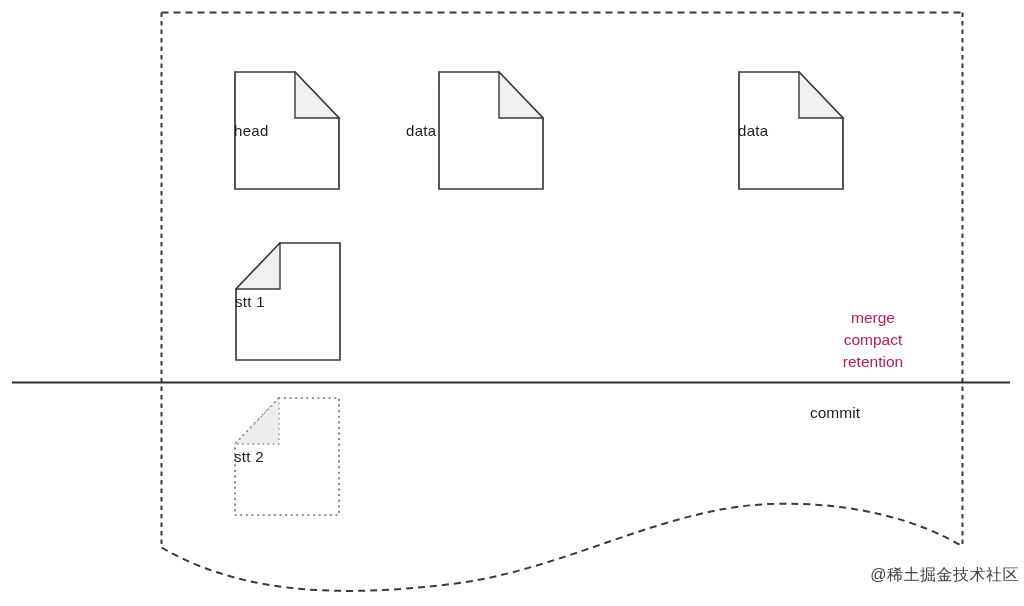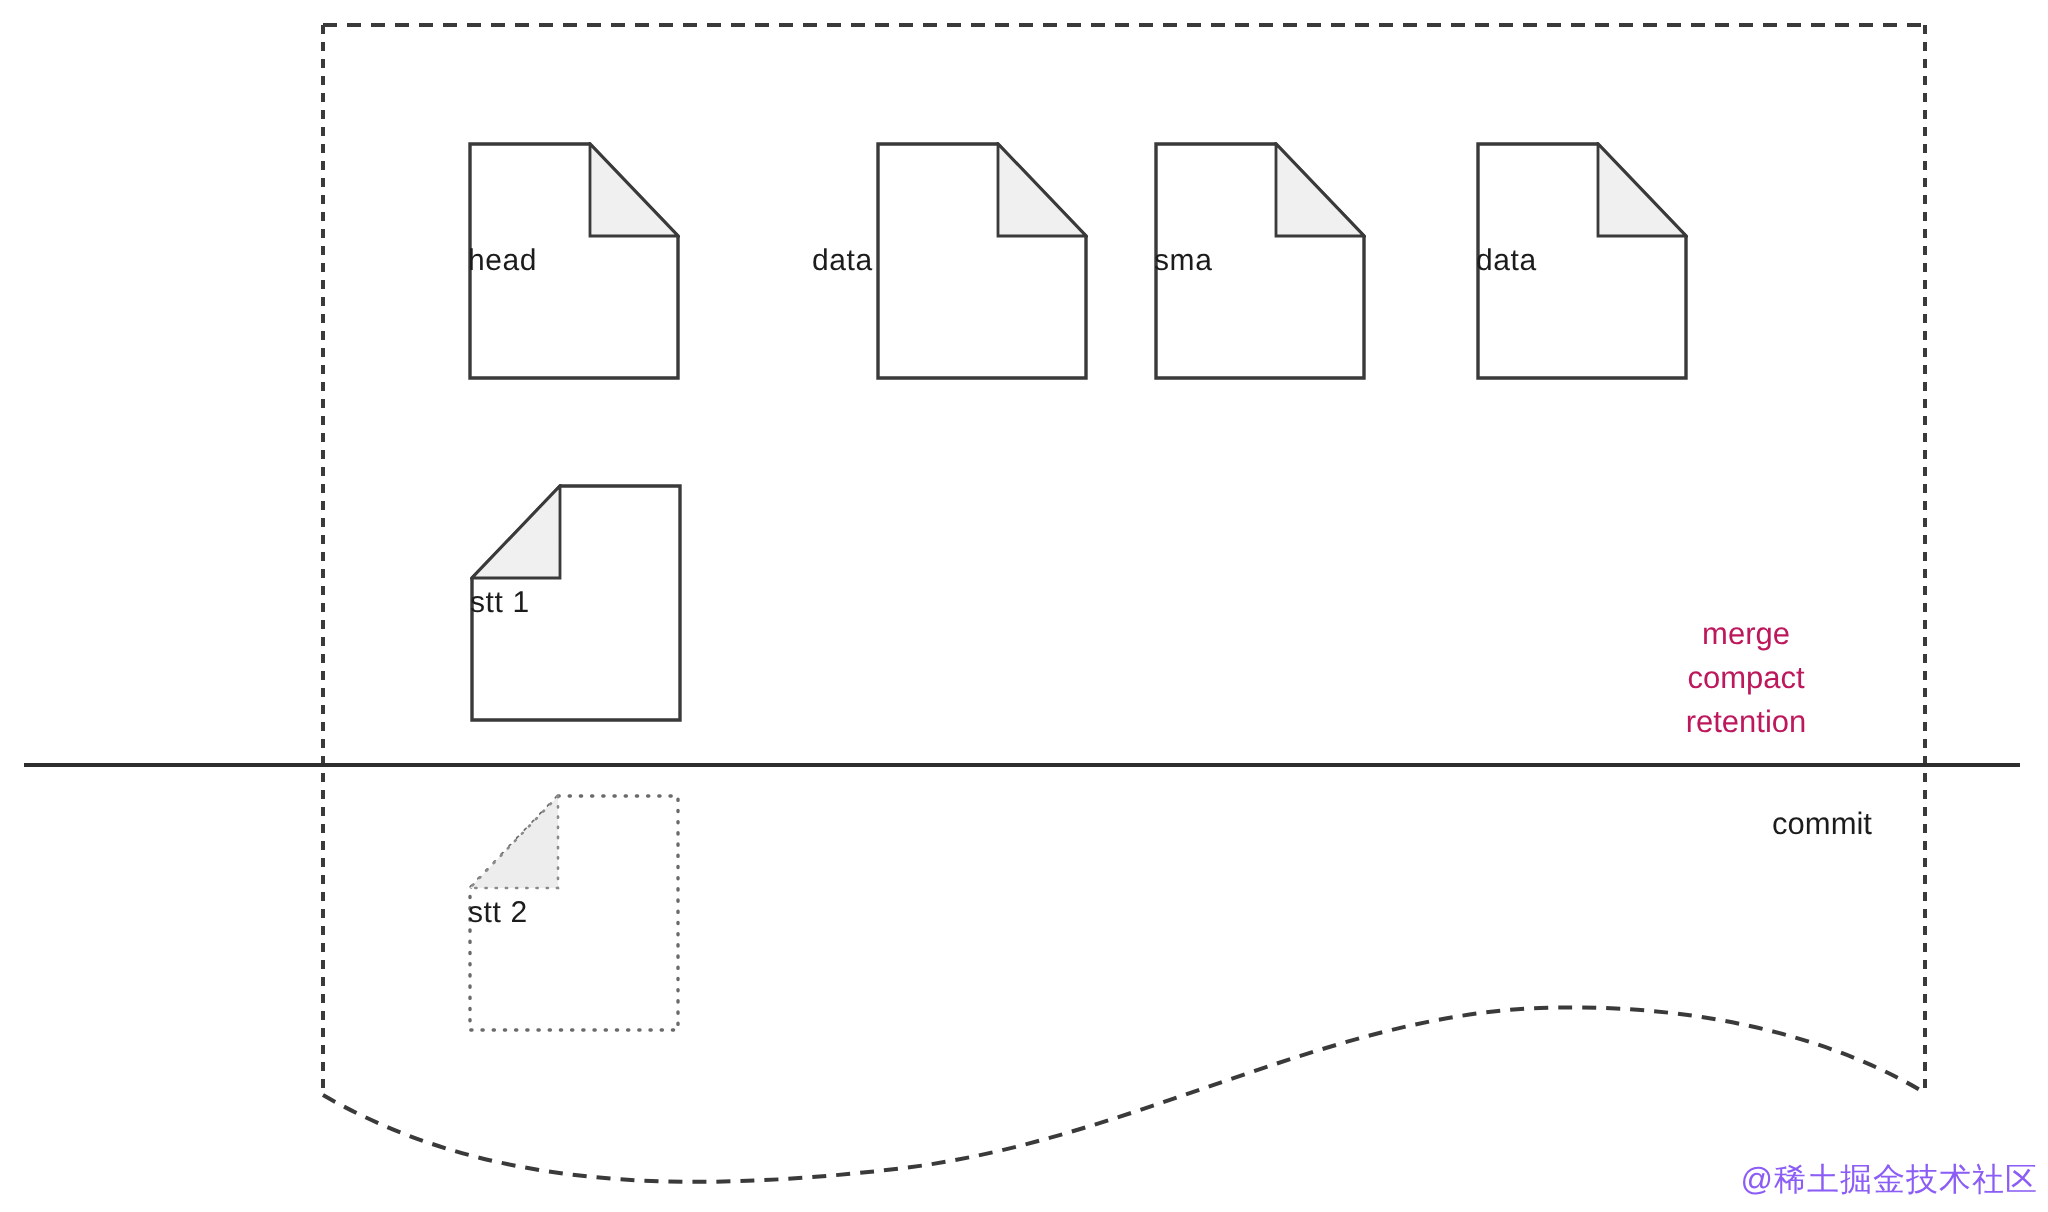--- a/index.html
+++ b/index.html
@@ -22,25 +22,25 @@
     position:absolute;left:0;right:0;top:51px;
     text-align:left;font-size:15px;color:#1c1c1c;letter-spacing:0.3px;
   }
 
   .side-labels{
     position:absolute;left:810px;top:307px;width:126px;
     text-align:center;font-size:15.5px;color:#be185d;line-height:22px;
   }
   .commit-label{
     position:absolute;left:810px;top:404px;width:126px;
-    text-align:right;font-size:15.5px;color:#1c1c1c;
+    text-align:left;font-size:15.5px;color:#1c1c1c;
   }
   .watermark{
-    position:absolute;right:5px;bottom:5px;
-    font-size:16px;color:#8b5cf6;letter-spacing:0.5px;
+    position:absolute;right:5px;bottom:20px;
+    font-size:16px;color:#404040;letter-spacing:0.5px;
   }
 </style>
 </head>
 <body>
 
 <div id="canvas">
 
   <svg id="bg-lines" viewBox="0 0 1024 606" xmlns="http://www.w3.org/2000/svg">
 
     <path d="M161.5,12.5 H962.5" fill="none" stroke="#3a3a3a" stroke-width="2" stroke-dasharray="7 5"></path>
@@ -61,27 +61,20 @@
   </div>
 
   <div class="file" style="left:406px;top:71px;padding-left:32px;">
     <svg width="106" height="119" viewBox="0 0 106 119">
       <polygon class="page" points="1,1 61,1 105,47 105,118 1,118"></polygon>
       <polygon class="flap" points="61,1 105,47 61,47"></polygon>
     </svg>
     <span class="file-label">data</span>
   </div>
 
-  <div class="file" style="left:577px;top:71px;">
-    <svg width="106" height="119" viewBox="0 0 106 119">
-      <polygon class="page" points="1,1 61,1 105,47 105,118 1,118"></polygon>
-      <polygon class="flap" points="61,1 105,47 61,47"></polygon>
-    </svg>
-    <span class="file-label">sma</span>
-  </div>
 
   <div class="file" style="left:738px;top:71px;">
     <svg width="106" height="119" viewBox="0 0 106 119">
       <polygon class="page" points="1,1 61,1 105,47 105,118 1,118"></polygon>
       <polygon class="flap" points="61,1 105,47 61,47"></polygon>
     </svg>
     <span class="file-label">data</span>
   </div>
 
   <div class="file" style="left:235px;top:242px;">

